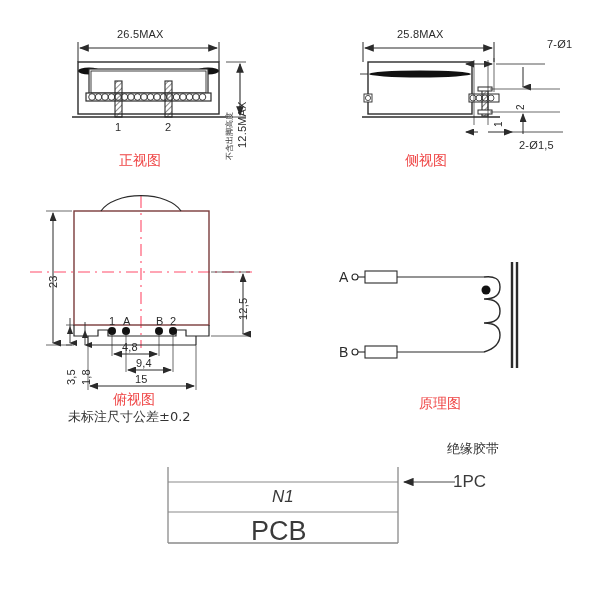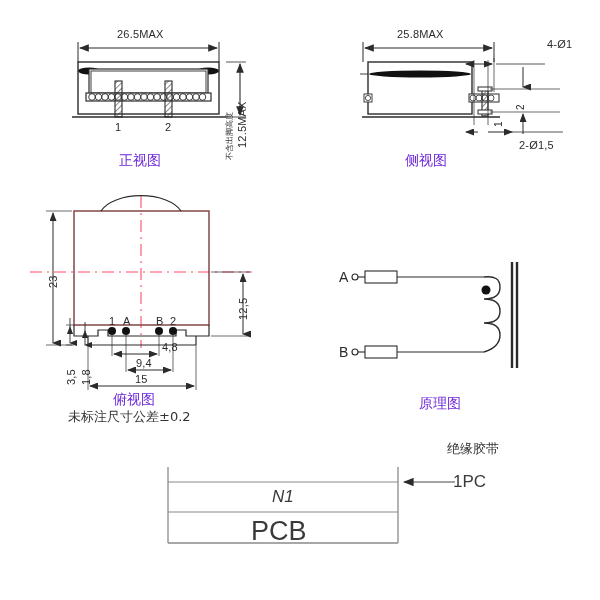--- a/index.html
+++ b/index.html
@@ -43,21 +43,21 @@
     font-size: 10px;
   }
   .cn {
     font-family: "DejaVu Sans", sans-serif;
     font-size: 13px;
     color: #333333;
   }
   .cn-big {
     font-family: "DejaVu Sans", sans-serif;
     font-size: 14px;
-    color: #6d28d9;
+    color: #ef4444;
   }
   .vert {
     transform-origin: 0 0;
     transform: rotate(-90deg);
   }
   .stack-txt {
     font-size: 17px;
     color: #3a3a3a;
     font-family: "Liberation Sans", sans-serif;
   }
@@ -260,21 +260,21 @@
 
   <div class="lbl cn vert" style="left:226px; top:160px; font-size:8px;">不含出脚高度</div>
 
   <div class="lbl pinlbl" style="left:115px; top:122px;">1</div>
   <div class="lbl pinlbl" style="left:165px; top:122px;">2</div>
 
   <div class="lbl cn-big" style="left:119px; top:153px;">正视图</div>
 
   <div class="lbl dim" style="left:397px; top:29px;">25.8MAX</div>
 
-  <div class="lbl dim" style="left:547px; top:39px;">4-Ø1</div>
+  <div class="lbl dim" style="left:547px; top:39px;">7-Ø1</div>
 
   <div class="lbl dim" style="left:519px; top:140px;">2-Ø1,5</div>
 
   <div class="lbl dim-sm vert" style="left:516px; top:110px;">2</div>
 
   <div class="lbl dim-sm vert" style="left:494px; top:127px;">1</div>
 
   <div class="lbl cn-big" style="left:405px; top:153px;">侧视图</div>
 
   <div class="lbl dim vert" style="left:48px; top:288px;">23</div>
@@ -283,21 +283,21 @@
 
   <div class="lbl dim vert" style="left:66px; top:385px;">3,5</div>
 
   <div class="lbl dim vert" style="left:81px; top:385px;">1,8</div>
 
   <div class="lbl pinlbl" style="left:109px; top:316px;">1</div>
   <div class="lbl pinlbl" style="left:123px; top:316px;">A</div>
   <div class="lbl pinlbl" style="left:156px; top:316px;">B</div>
   <div class="lbl pinlbl" style="left:170px; top:316px;">2</div>
 
-  <div class="lbl dim" style="left:122px; top:342px;margin-left:40px;">4,8</div>
+  <div class="lbl dim" style="left:122px; top:342px;">4,8</div>
 
   <div class="lbl dim" style="left:136px; top:358px;">9,4</div>
 
   <div class="lbl dim" style="left:135px; top:374px;">15</div>
 
   <div class="lbl cn-big" style="left:113px; top:392px;">俯视图</div>
 
   <div class="lbl cn" style="left:68px; top:410px;">未标注尺寸公差±0.2</div>
 
   <div class="lbl sch-term" style="left:339px; top:270px;">A</div>

